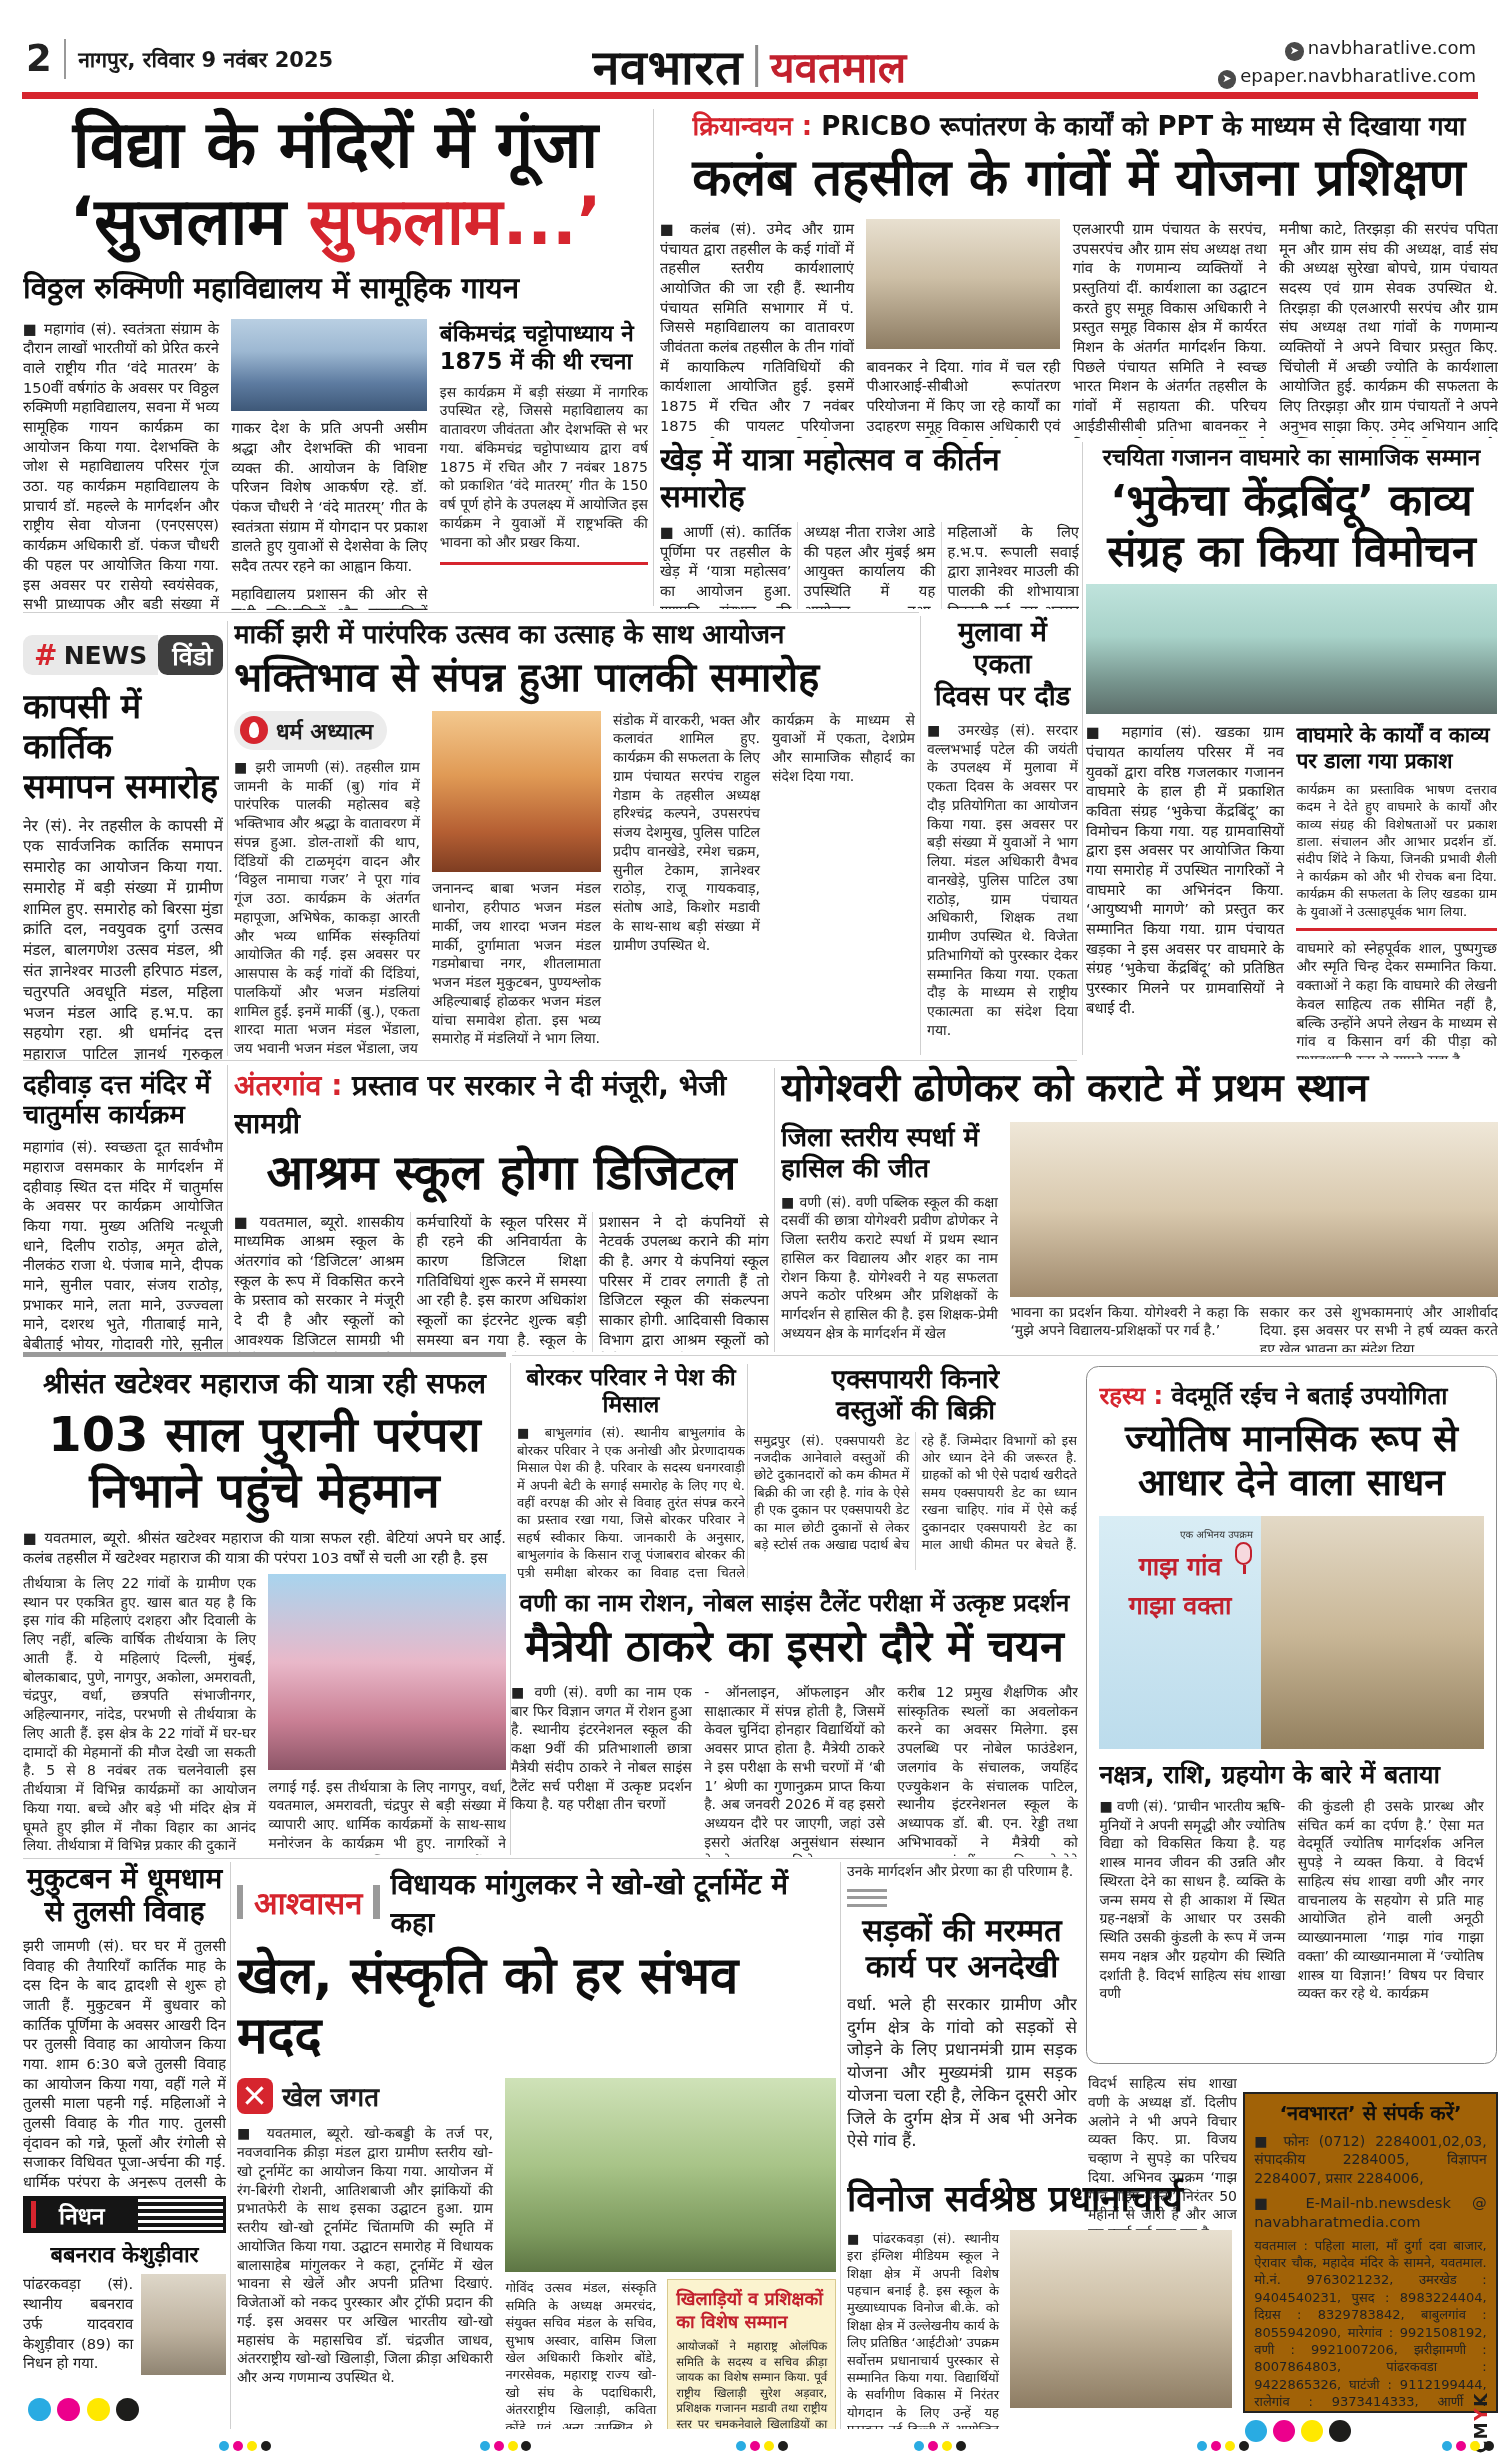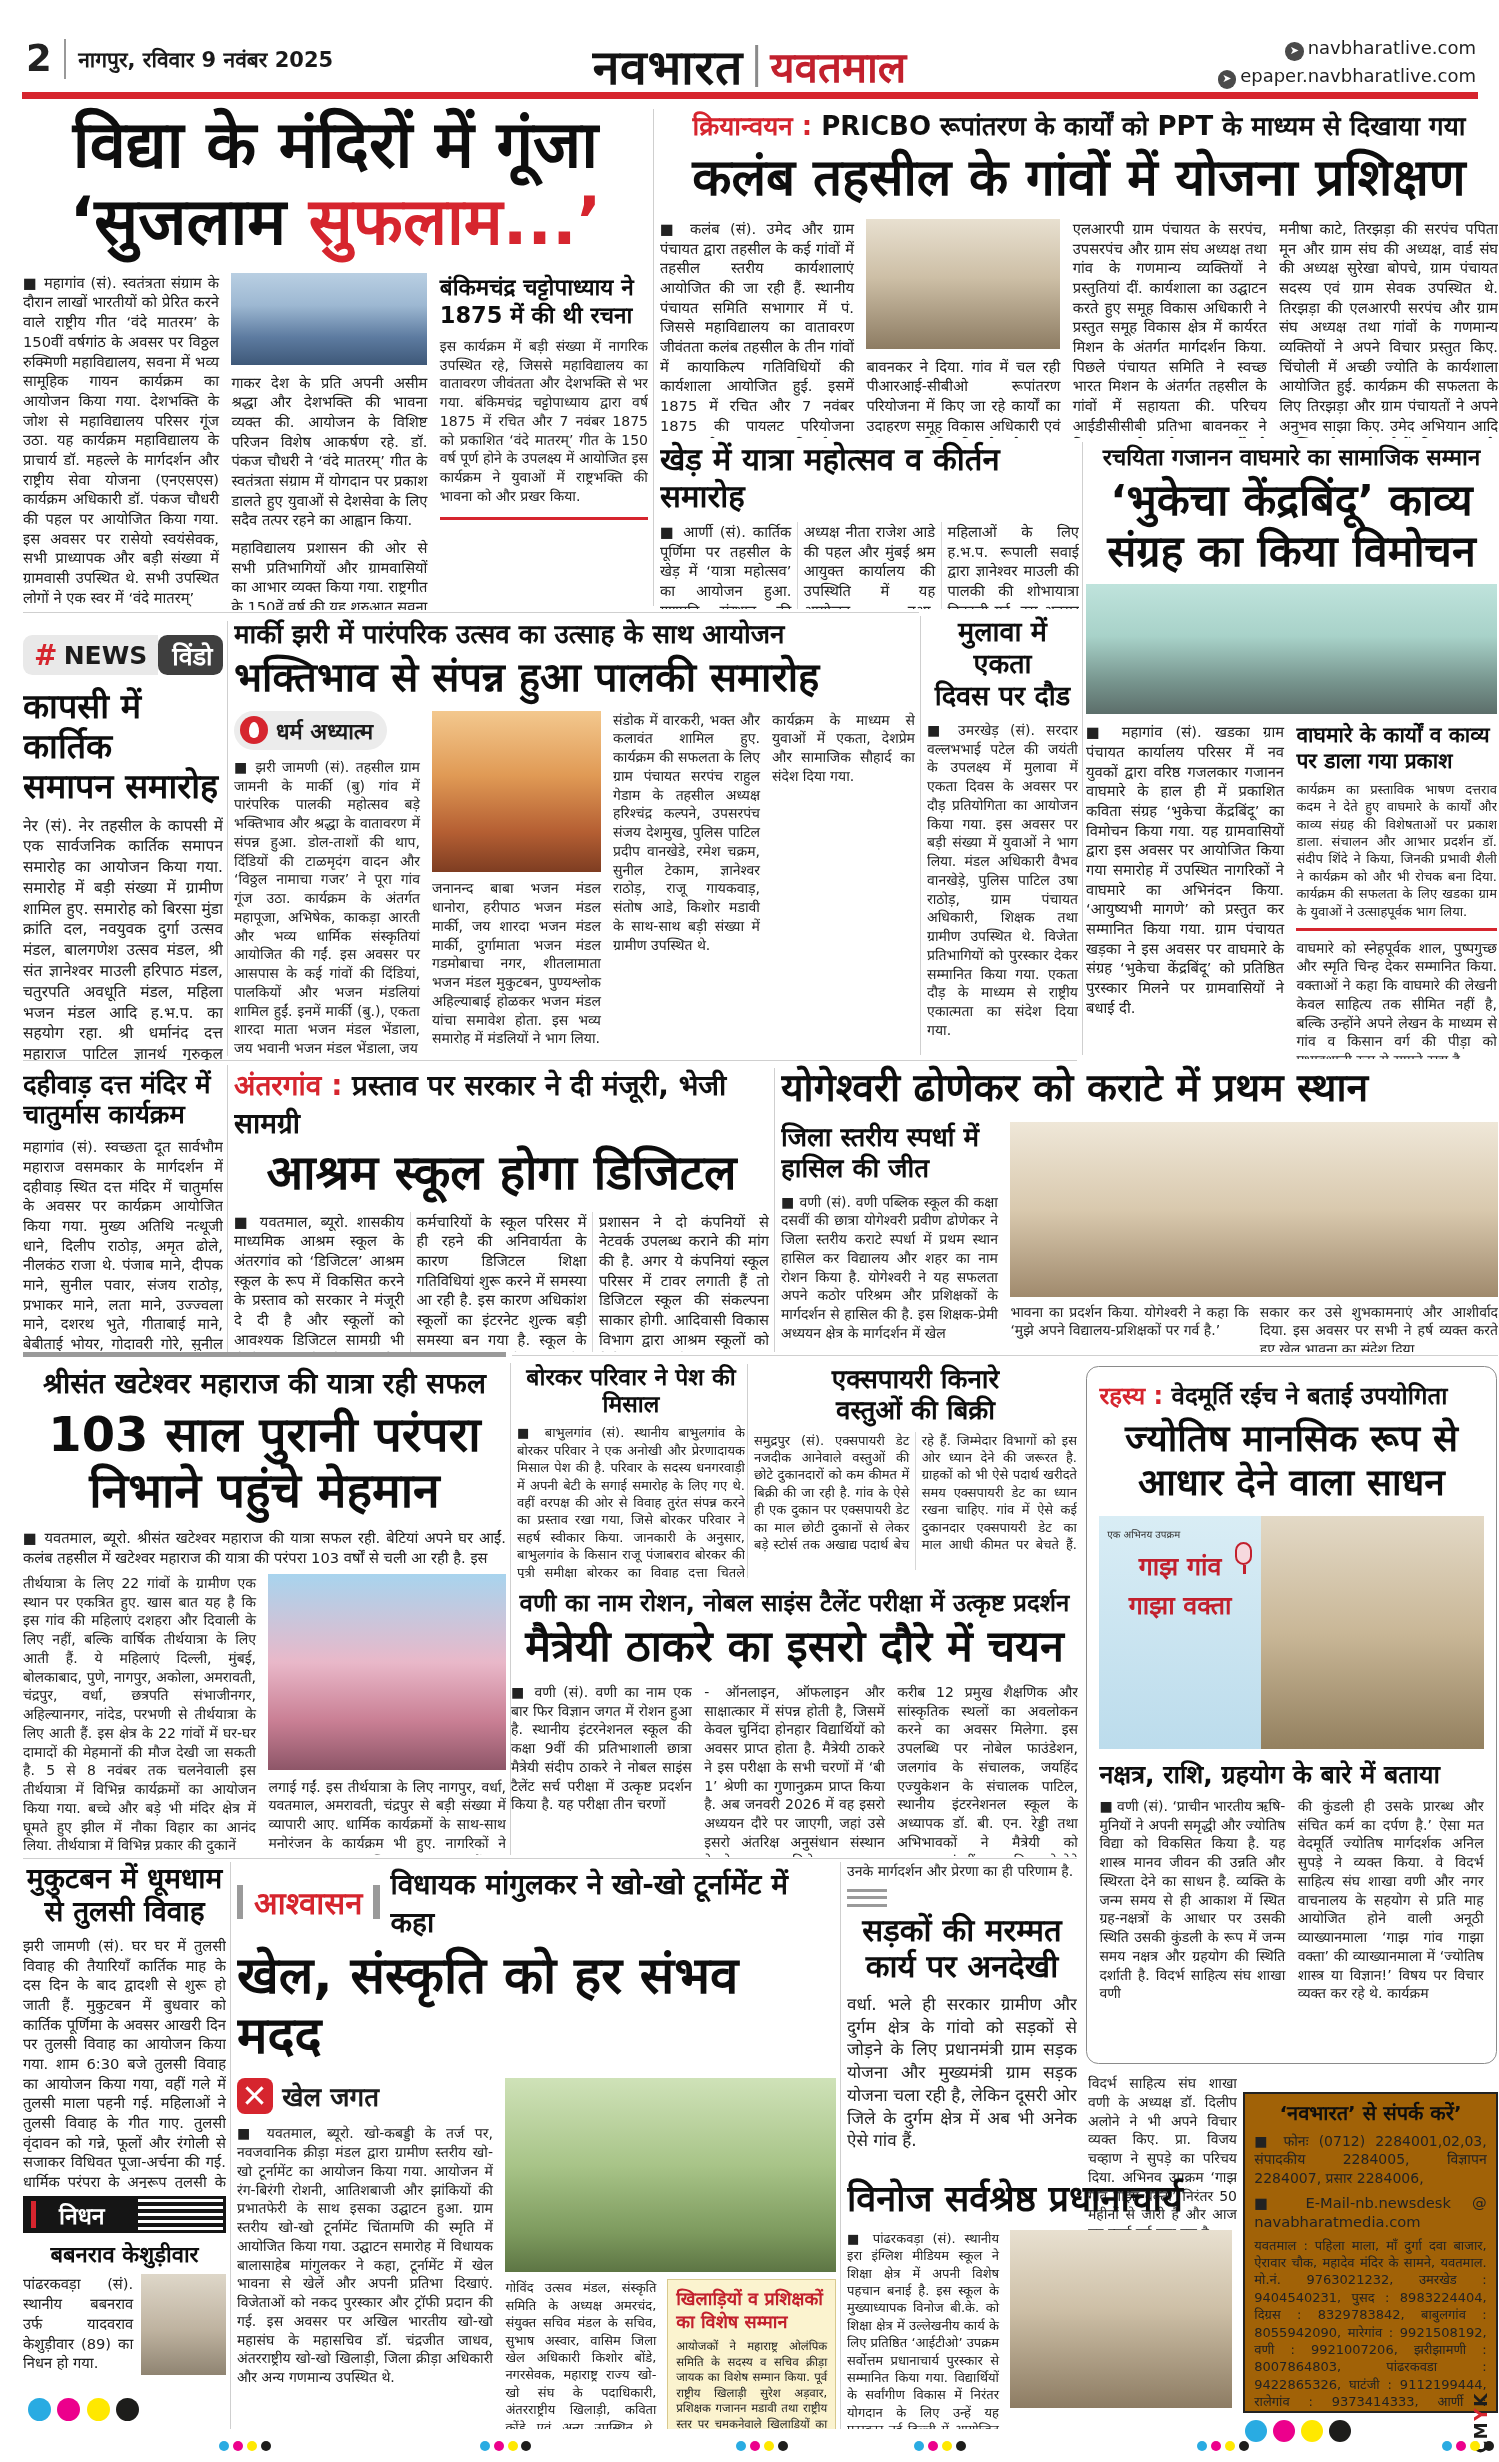--- a/index.html
+++ b/index.html
@@ -87,20 +87,21 @@
     </div>
   </div>
 
   <div class="abs" style="left:22px; top:92px; width:1456px; height:7px; background:#d6252e;"></div>
 
   <div class="art" style="left:23px; top:107px; width:625px; height:503px;">
     <div class="hl ctr" style="font-size:65px;">विद्या के मंदिरों में गूंजा</div>
     <div class="hl ctr" style="font-size:65px;">
       <span>‘सुजलाम </span><span class="red">सुफलाम...’</span>
     </div>
+    <div class="hl" style="font-size:29.5px; margin-top:11px;">विठ्ठल रुक्मिणी महाविद्यालय में सामूहिक गायन</div>
     <div style="display:flex; gap:12.4px; margin-top:12.4px; height:326px;">
       <div class="body-txt" style="width:196px; flex:none;">■ महागांव (सं). स्वतंत्रता संग्राम के दौरान लाखों भारतीयों को प्रेरित करने वाले राष्ट्रीय गीत ‘वंदे मातरम’ के 150वीं वर्षगांठ के अवसर पर विठ्ठल रुक्मिणी महाविद्यालय, सवना में भव्य सामूहिक गायन कार्यक्रम का आयोजन किया गया. देशभक्ति के जोश से महाविद्यालय परिसर गूंज उठा. यह कार्यक्रम महाविद्यालय के प्राचार्य डॉ. महल्ले के मार्गदर्शन और राष्ट्रीय सेवा योजना (एनएसएस) कार्यक्रम अधिकारी डॉ. पंकज चौधरी की पहल पर आयोजित किया गया. इस अवसर पर रासेयो स्वयंसेवक, सभी प्राध्यापक और बड़ी संख्या में ग्रामवासी उपस्थित थे. सभी उपस्थित लोगों ने एक स्वर में ‘वंदे मातरम्’</div>
       <div style="width:196px; flex:none;">
         <div class="ph ph-students" style="width:196px; height:92px; margin-bottom:7.8px;"></div>
         <div class="body-txt">गाकर देश के प्रति अपनी असीम श्रद्धा और देशभक्ति की भावना व्यक्त की. आयोजन के विशिष्ट परिजन विशेष आकर्षण रहे. डॉ. पंकज चौधरी ने ‘वंदे मातरम्’ गीत के स्वतंत्रता संग्राम में योगदान पर प्रकाश डालते हुए युवाओं से देशसेवा के लिए सदैव तत्पर रहने का आह्वान किया.</div>
         <div class="body-txt" style="margin-top:7.8px;">महाविद्यालय प्रशासन की ओर से सभी प्रतिभागियों और ग्रामवासियों का आभार व्यक्त किया गया. राष्ट्रगीत के 150वें वर्ष की यह शुरुआत सवना के नागरिकों के लिए एक अविस्मरणीय क्षण बन गई.</div>
       </div>
       <div style="flex:1;">
         <div class="redline">
           <div class="hl" style="font-size:22.5px; line-height:1.25;">बंकिमचंद्र चट्टोपाध्याय ने 1875 में की थी रचना</div>
@@ -271,21 +272,21 @@
 
   <div class="art boxed" style="left:1086px; top:1366px; width:411px; height:698px; padding:11px 12.4px;">
     <div class="kicker" style="font-size:24px;">
       <span class="red">रहस्य :</span>
       <span>वेदमूर्ति रईच ने बताई उपयोगिता</span>
     </div>
     <div class="hl ctr" style="font-size:37px; margin-top:6.2px;">ज्योतिष मानसिक रूप से</div>
     <div class="hl ctr" style="font-size:37px;">आधार देने वाला साधन</div>
     <div style="display:flex; margin-top:11px; height:233px;">
       <div class="banner" style="width:42%; position:relative; padding:11px 7.8px 0 7.8px;">
-        <div style="font-size:10px; color:#333; text-align:left;">एक अभिनय उपक्रम</div>
+        <div style="font-size:10px; color:#333; text-align:right;">एक अभिनय उपक्रम</div>
         <div style="font-size:25px; font-weight:900; text-align:center; margin-top:7.8px;">गाझ गांव</div>
         <div style="font-size:25px; font-weight:900; text-align:center; margin-top:4.7px;">गाझा वक्ता</div>
         <div class="mic">
             <div class="head"></div>
             <div class="stem"></div>
           </div>
       </div>
       <div class="ph ph-speaker-r" style="flex:1;"></div>
     </div>
     <div class="hl" style="font-size:25px; margin-top:11px;">नक्षत्र, राशि, ग्रहयोग के बारे में बताया</div>

